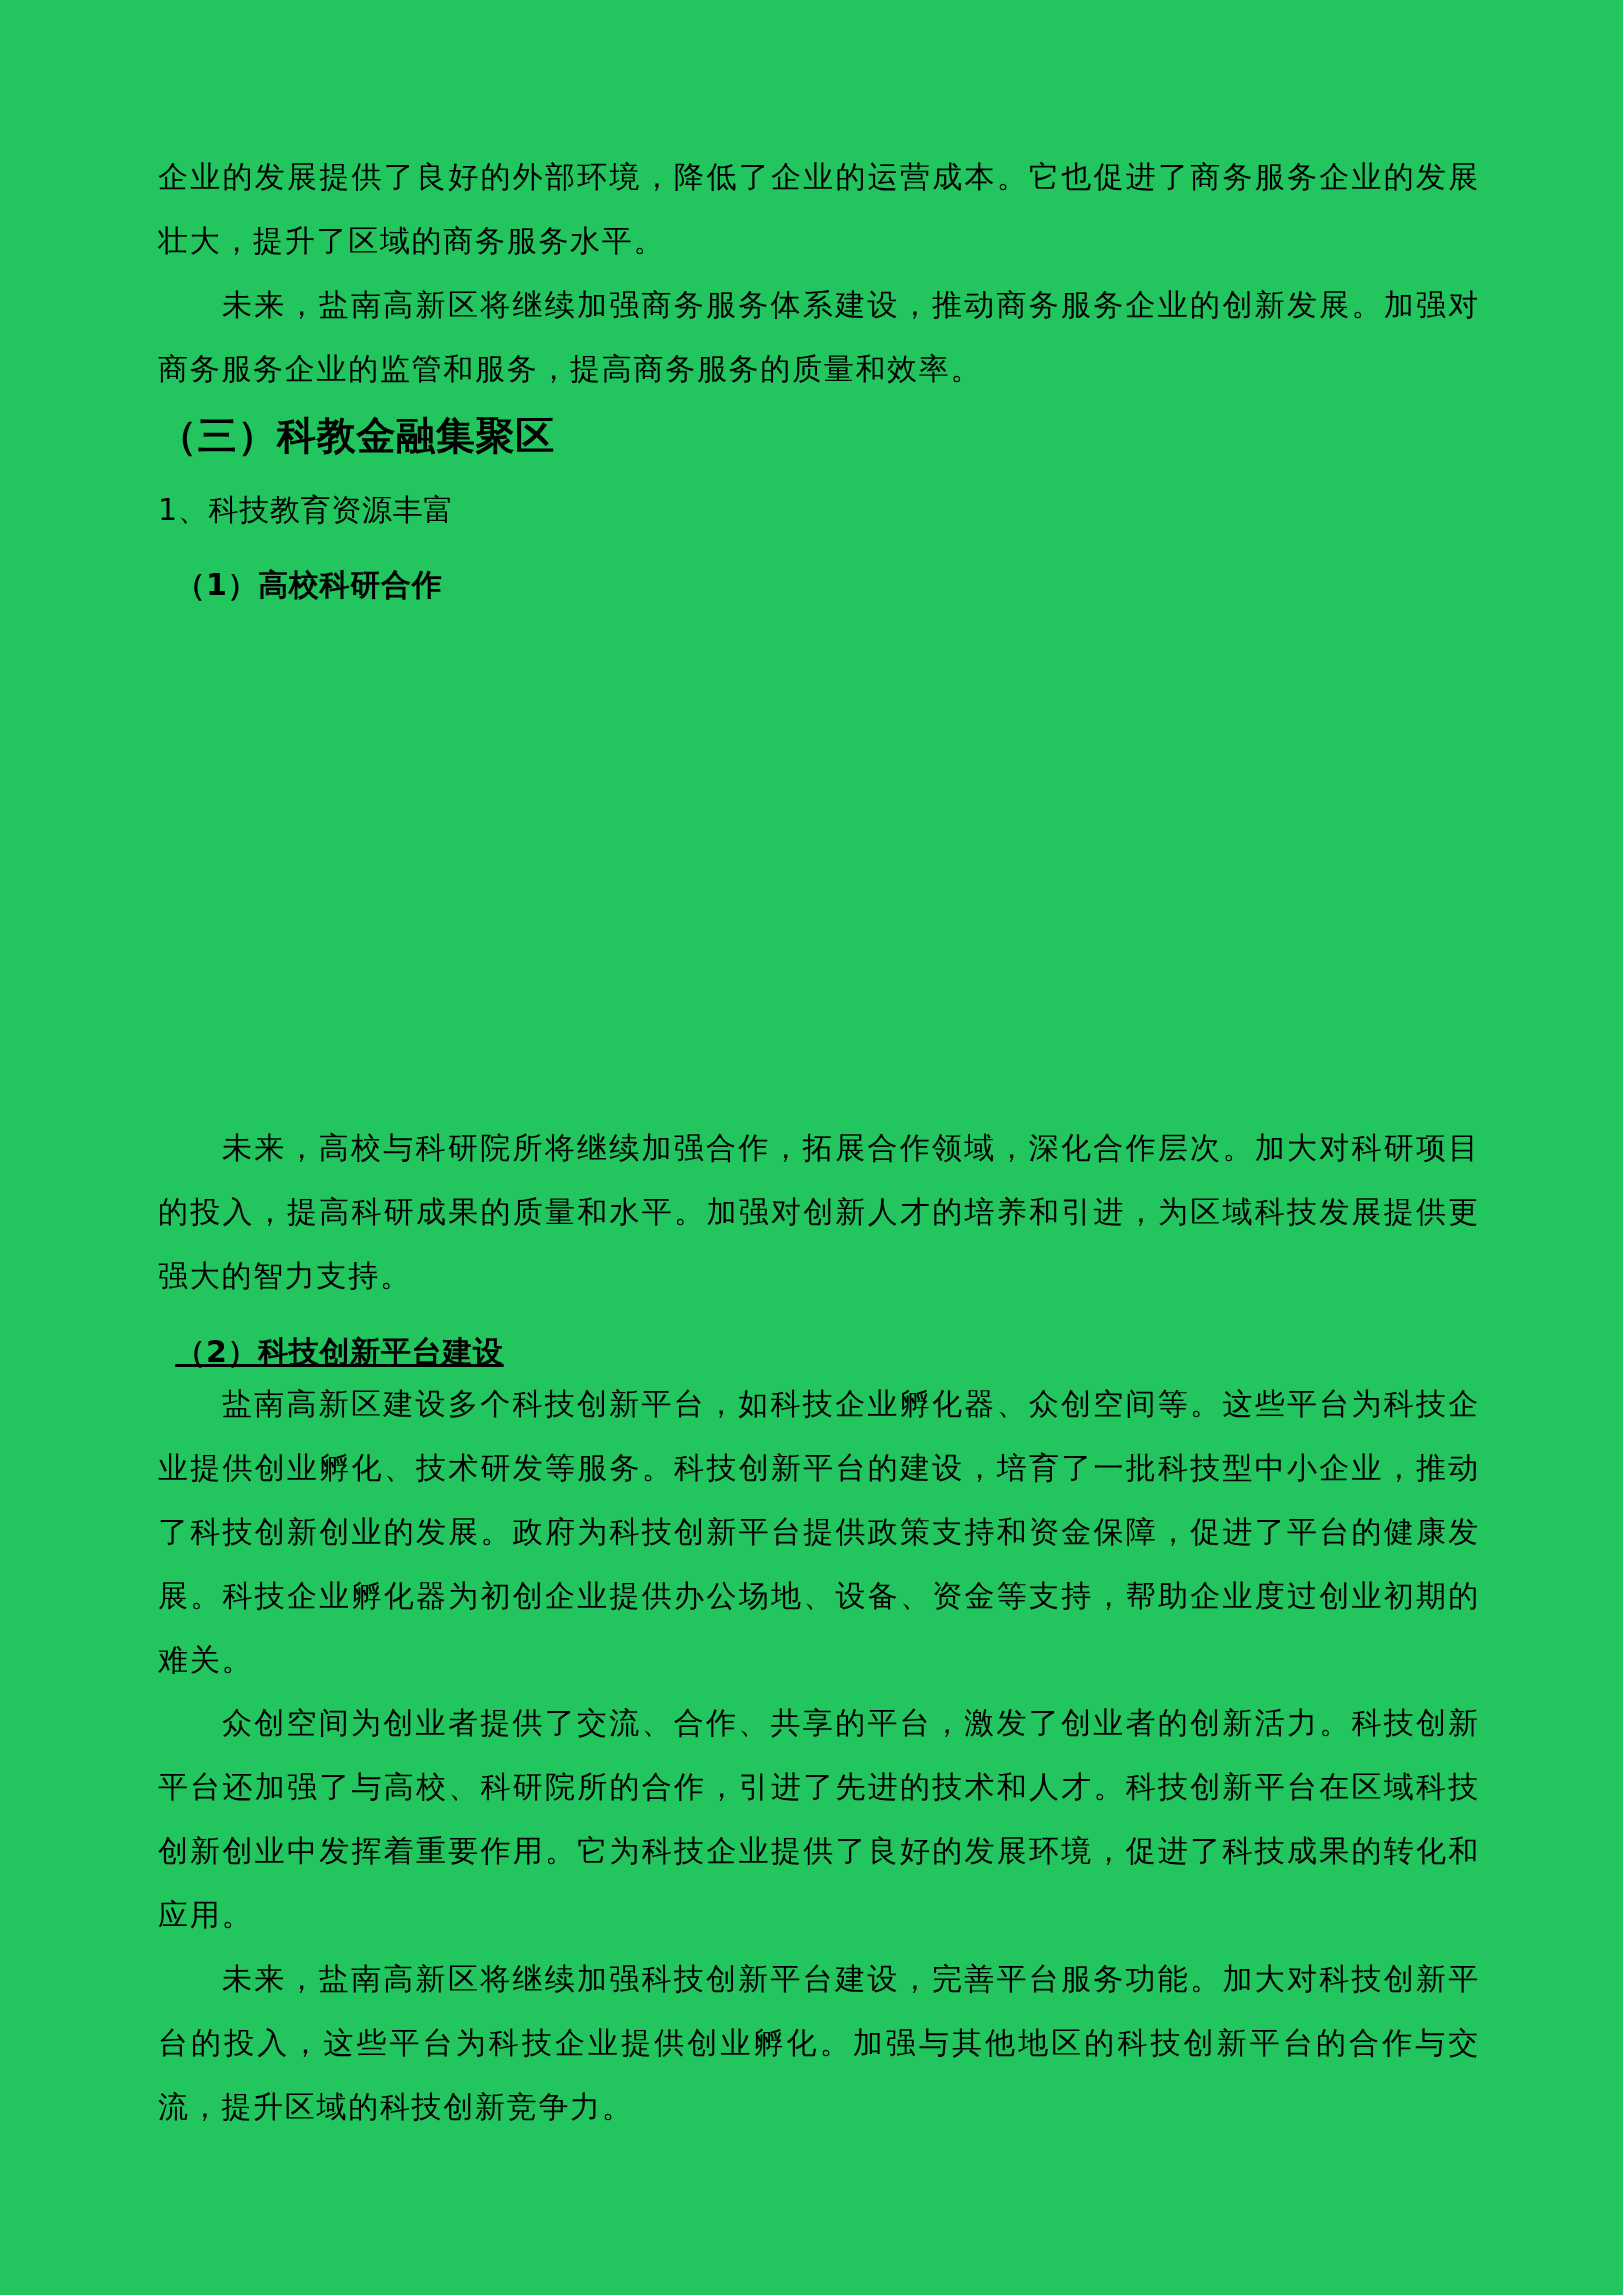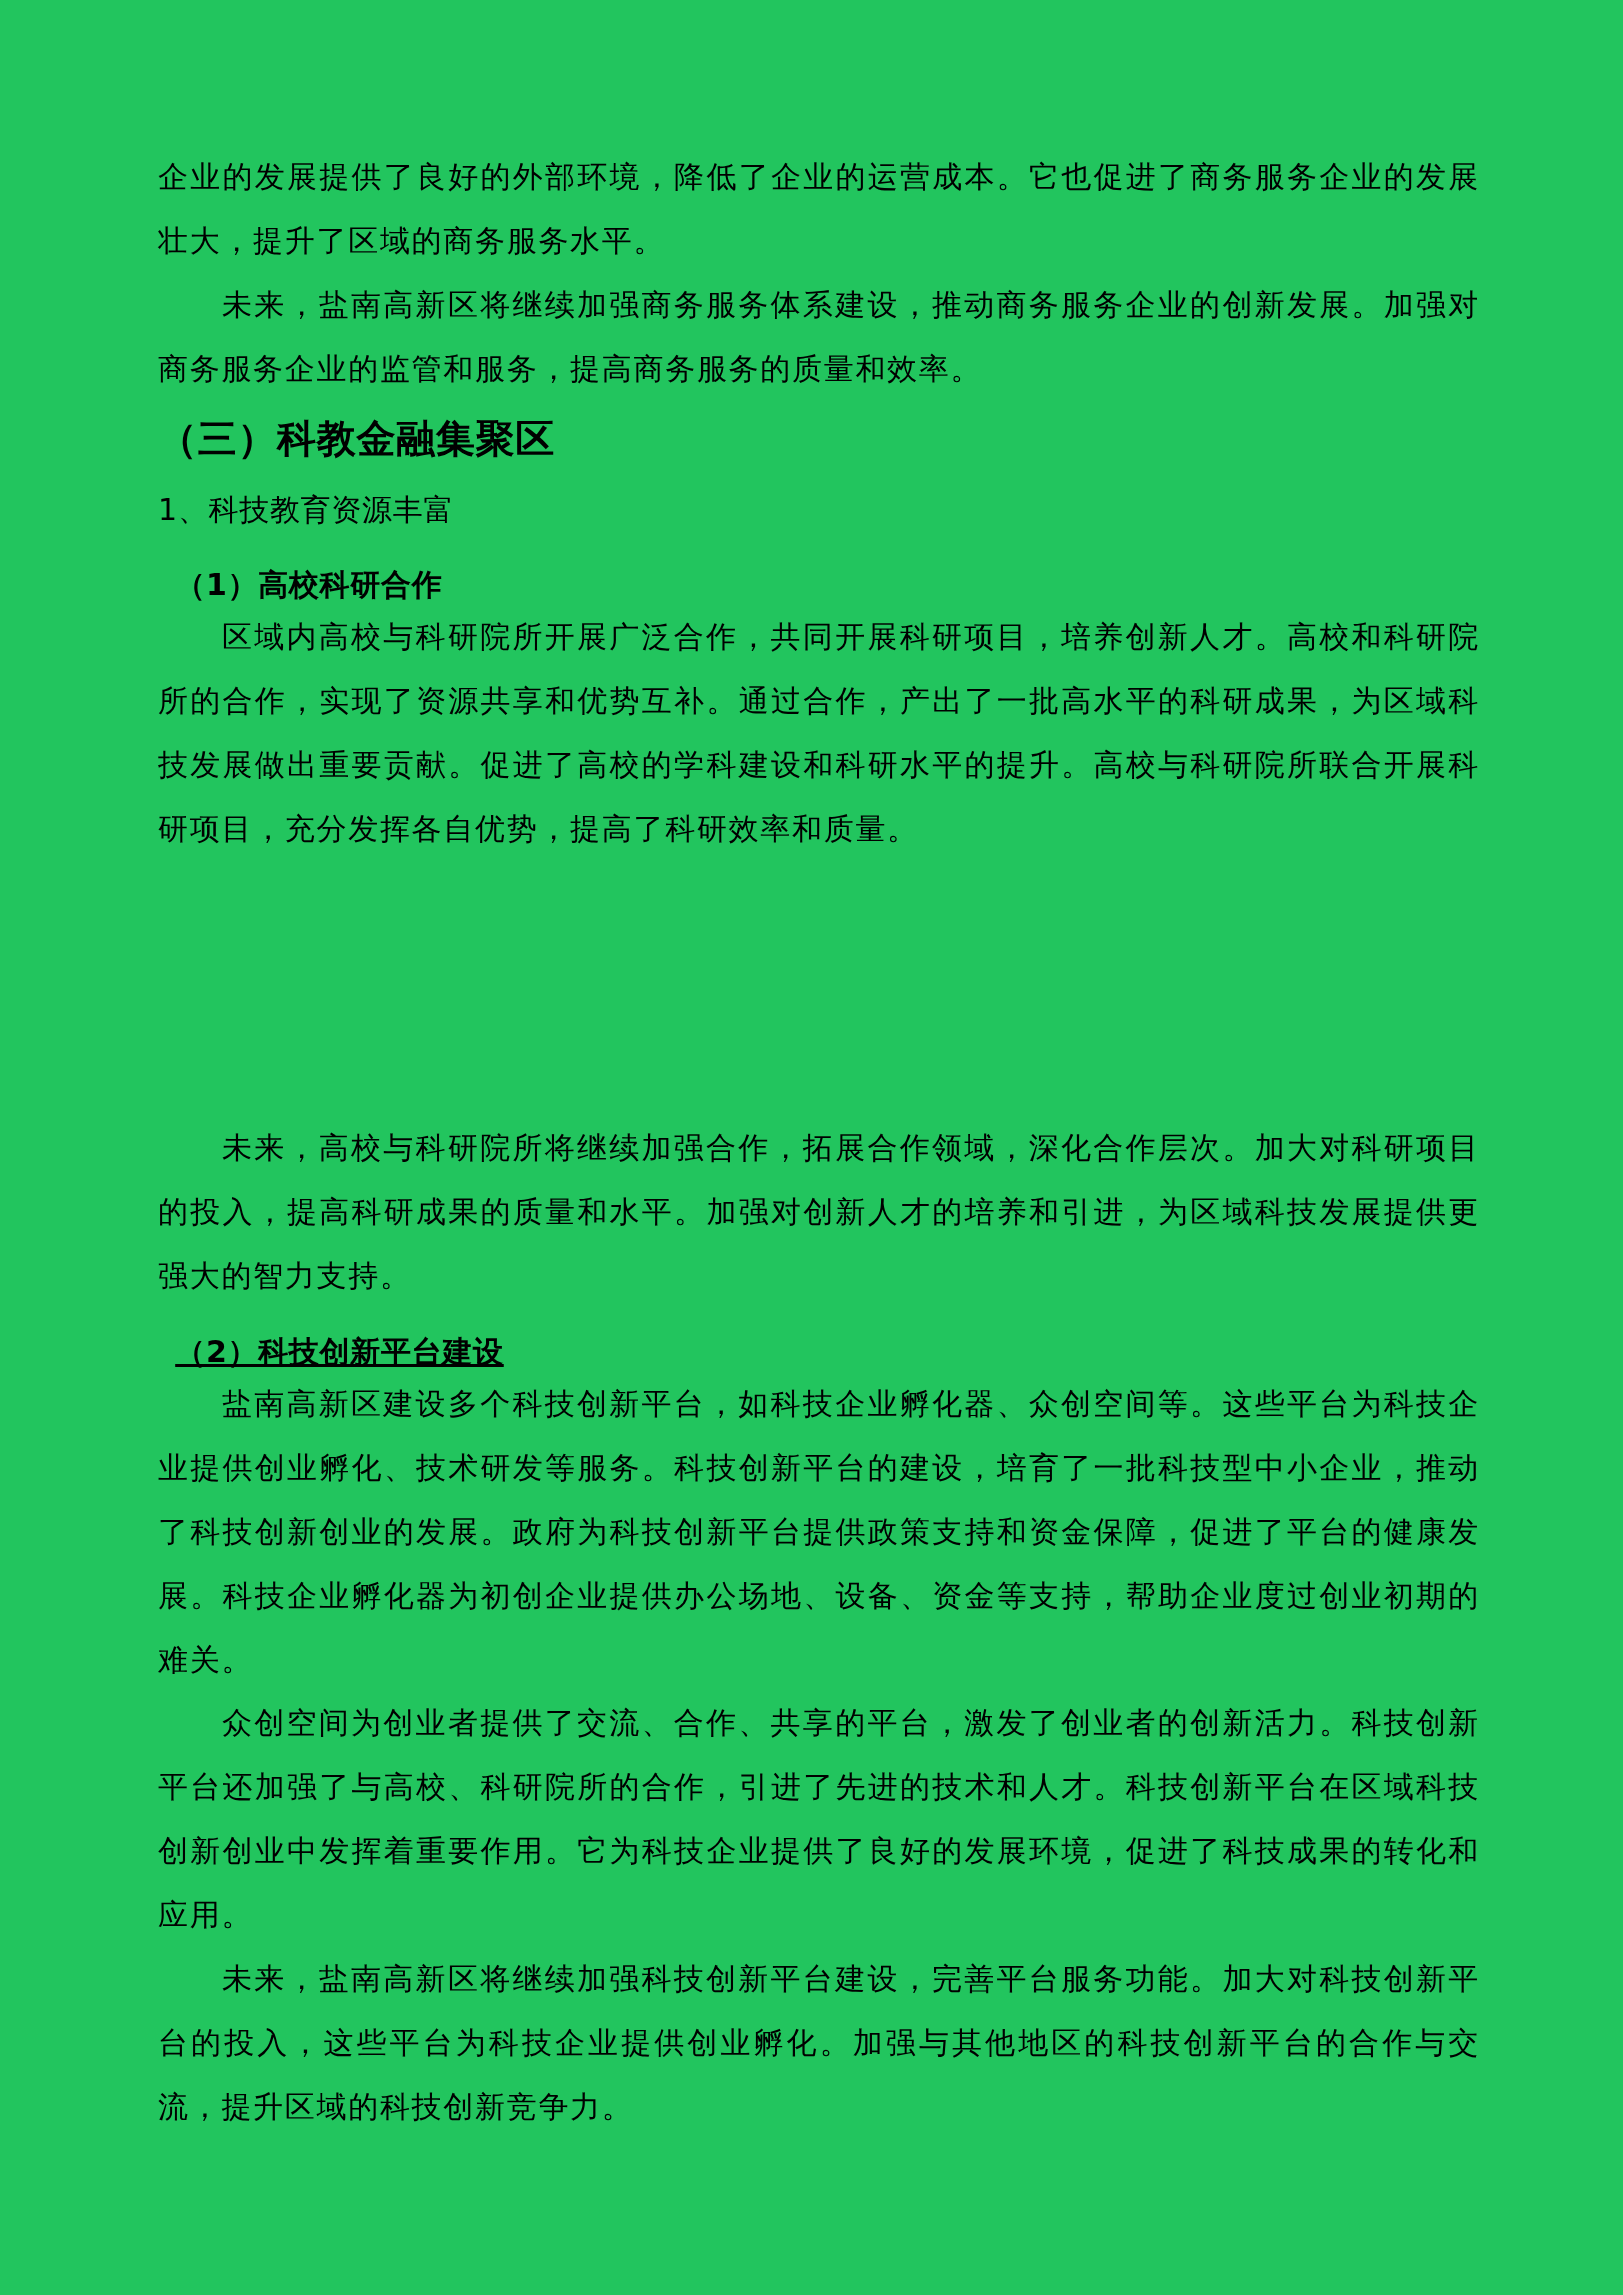--- a/index.html
+++ b/index.html
@@ -4,39 +4,38 @@
 <style>
   html, body { margin: 0; padding: 0; background: #ffffff; }
   body { width: 1623px; height: 2295px; position: relative; overflow: hidden;
          font-family: "DejaVu Serif", "Liberation Serif", serif; color: #000; }
   .page { position: absolute; left: 0; top: 0; width: 1623px; height: 2295px; background: #22c55e; }
   .block { position: absolute; left: 158px; width: 1322px; }
   .p { font-size: 30px; line-height: 64px; text-align: justify; text-align-last: left;
        letter-spacing: 1.7px; margin: 0; }
   .p.indent { text-indent: 64px; }
   .h1 { font-size: 39px; font-weight: bold; line-height: 64px; margin: 0;
-        font-family: Liberation Sans, sans-serif; letter-spacing: 0.7px; }
+        font-family: Liberation Mono, monospace; letter-spacing: 0.7px; }
   .h2 { font-size: 30px; font-weight: normal; line-height: 64px; margin: 0;
         font-family: "DejaVu Sans", "Liberation Sans", sans-serif; letter-spacing: 0.7px; }
   .h3 { font-size: 30px; font-weight: bold; line-height: 64px; margin: 12px; padding-left: 5.2px;
         font-family: "DejaVu Sans", "Liberation Sans", sans-serif; letter-spacing: 0.7px; }
 </style>
 </head>
 <body>
 
 <div class="page">
 
   <p class="block p" style="top:145px;">企业的发展提供了良好的外部环境，降低了企业的运营成本。它也促进了商务服务企业的发展壮大，提升了区域的商务服务水平。</p>
   <p class="block p indent" style="top:273px;">未来，盐南高新区将继续加强商务服务体系建设，推动商务服务企业的创新发展。加强对商务服务企业的监管和服务，提高商务服务的质量和效率。</p>
 
   <h1 class="block h1" style="top:407px;">（三）科教金融集聚区</h1>
   <h2 class="block h2" style="top:478px;">1、科技教育资源丰富</h2>
   <h3 class="block h3" style="top:541px;">（1）高校科研合作</h3>
 
-  <p class="block p indent" style="top:605px;">区域内高校与科研院所开展广泛合作，共同开展科研项目，培养创新人才。高校和科研院所的合作，实现了资源共享和优势互补。通过合作，产出了一批高水平的科研成果，为区域科技发展做出重要贡献。促进了高校的学科建设和科研水平的提升。高校与科研院所联合开展科研项目，充分发挥各自优势，提高了科研效率和质量。</p>
   <p class="block p indent" style="top:1116px;">未来，高校与科研院所将继续加强合作，拓展合作领域，深化合作层次。加大对科研项目的投入，提高科研成果的质量和水平。加强对创新人才的培养和引进，为区域科技发展提供更强大的智力支持。</p>
 
   <h3 class="block h3" style="top:1308px;text-decoration:underline;">（2）科技创新平台建设</h3>
 
   <p class="block p indent" style="top:1372px;">盐南高新区建设多个科技创新平台，如科技企业孵化器、众创空间等。这些平台为科技企业提供创业孵化、技术研发等服务。科技创新平台的建设，培育了一批科技型中小企业，推动了科技创新创业的发展。政府为科技创新平台提供政策支持和资金保障，促进了平台的健康发展。科技企业孵化器为初创企业提供办公场地、设备、资金等支持，帮助企业度过创业初期的难关。</p>
   <p class="block p indent" style="top:1691px;">众创空间为创业者提供了交流、合作、共享的平台，激发了创业者的创新活力。科技创新平台还加强了与高校、科研院所的合作，引进了先进的技术和人才。科技创新平台在区域科技创新创业中发挥着重要作用。它为科技企业提供了良好的发展环境，促进了科技成果的转化和应用。</p>
   <p class="block p indent" style="top:1947px;">未来，盐南高新区将继续加强科技创新平台建设，完善平台服务功能。加大对科技创新平台的投入，这些平台为科技企业提供创业孵化。加强与其他地区的科技创新平台的合作与交流，提升区域的科技创新竞争力。</p>
 
 </div>
 

